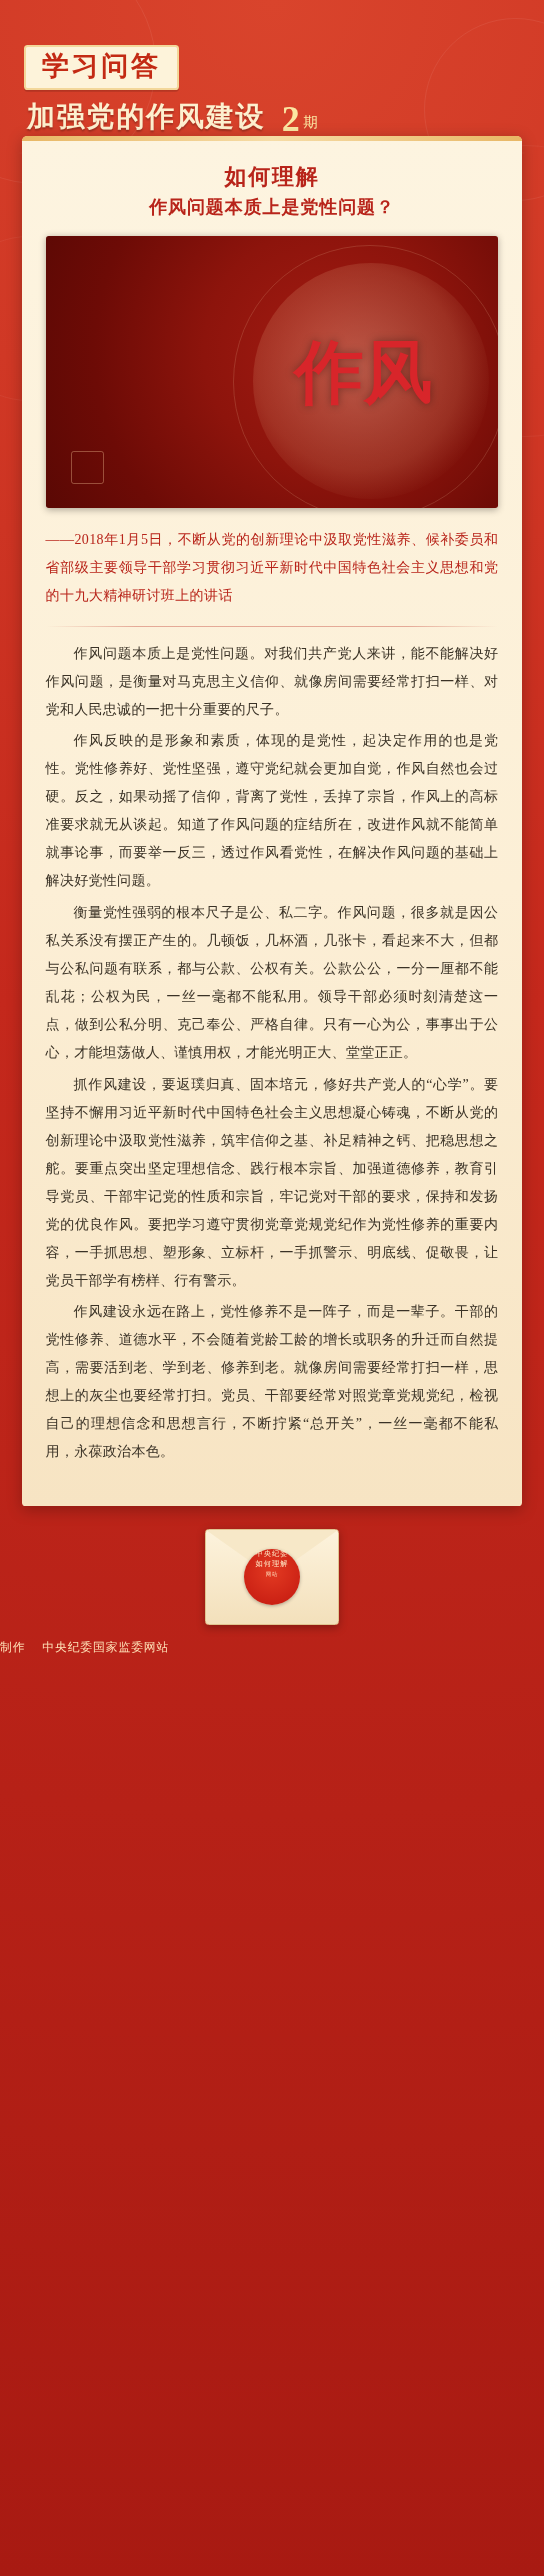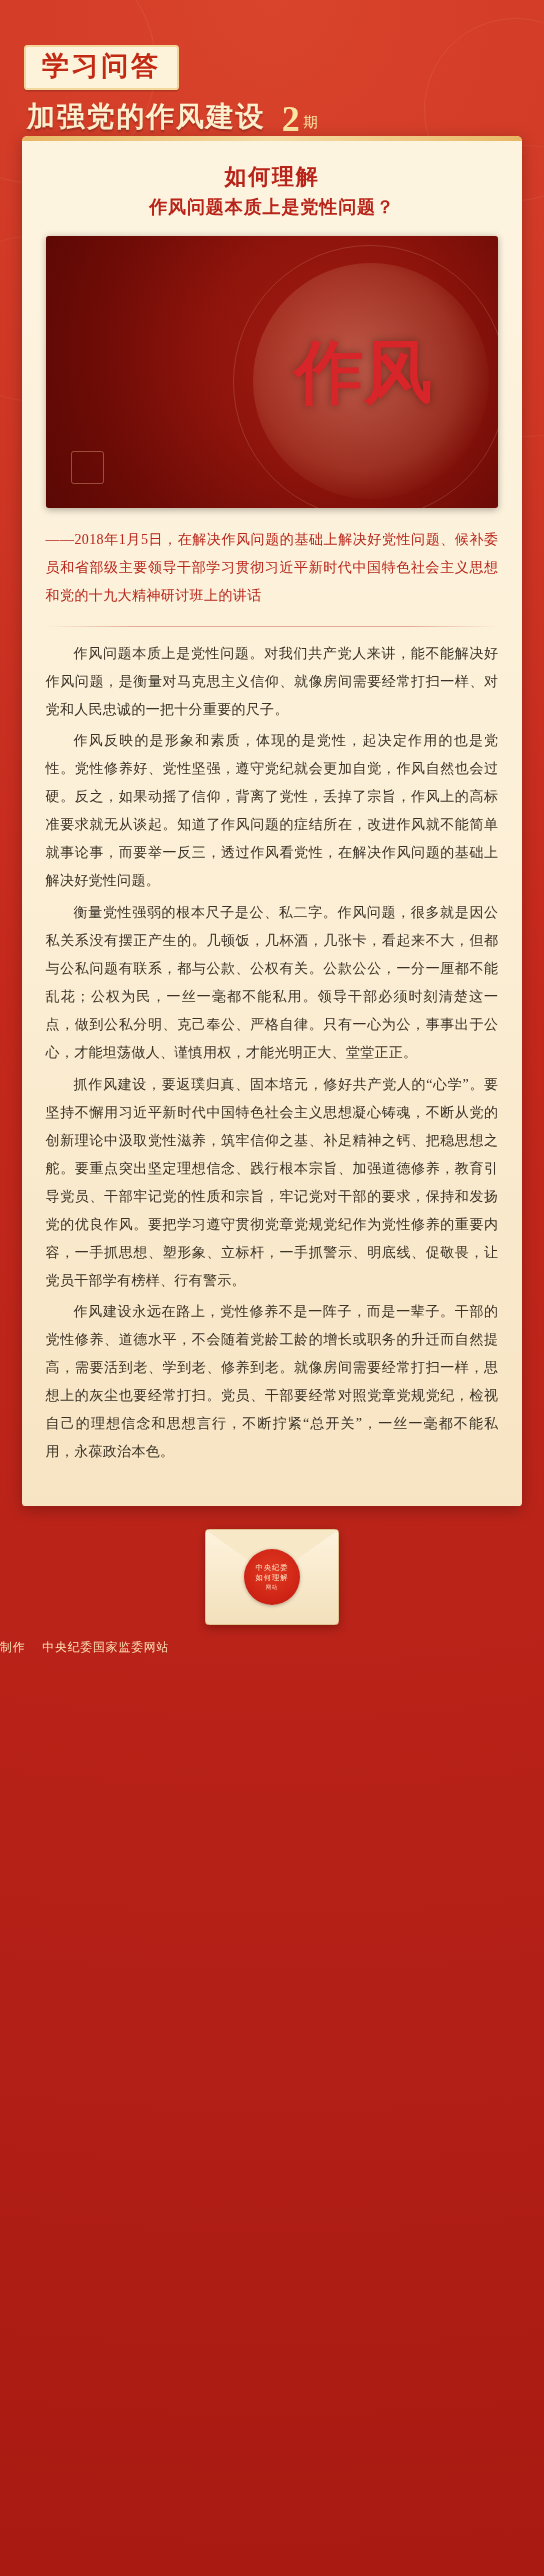--- a/index.html
+++ b/index.html
@@ -232,21 +232,21 @@
     position:absolute;
     left:50%;top:50%;
     transform:translate(-50%,-50%);
     width:56px;height:56px;
     border-radius:50%;
     background:radial-gradient(circle at 50% 40%, #e33a22, #c2180f);
     color:#ffe9c7;
     display:flex;
     flex-direction:column;
     align-items:center;
-    justify-content:center;
+    justify-content:flex-start;
     font-size:7.3px;
     line-height:1.35;
     letter-spacing:0.9px;
     text-align:center;
     box-shadow:0 0.9px 3.6px rgba(0,0,0,0.3);
     z-index:3;
   }
   .emblem .sub{font-size:5.4px;opacity:.9;margin-top:1.8px;}
   .credit{
     margin-top:14.5px;
@@ -291,21 +291,21 @@
     <div class="hero">
       <div class="glowring"></div>
       <div class="moon"></div>
       <div class="cal">
         <div class="ch">作风</div>
       </div>
       <div class="seal"></div>
     </div>
 
     <div class="quote">
-      <span class="src">——2018年1月5日，在解决作风问题的基础上解决好党性问题、候补委员和省部级主要领导干部学习贯彻习近平新时代中国特色社会主义思想和党的十九大精神研讨班上的讲话</span>
+      <span class="src">——2018年1月5日，不断从党的创新理论中汲取党性滋养、候补委员和省部级主要领导干部学习贯彻习近平新时代中国特色社会主义思想和党的十九大精神研讨班上的讲话</span>
     </div>
 
     <div class="divider"></div>
 
     <div class="body-text">
       <p>作风问题本质上是党性问题。对我们共产党人来讲，能不能解决好作风问题，是衡量对马克思主义信仰、就像房间需要经常打扫一样、对党和人民忠诚的一把十分重要的尺子。</p>
       <p>作风反映的是形象和素质，体现的是党性，起决定作用的也是党性。党性修养好、党性坚强，遵守党纪就会更加自觉，作风自然也会过硬。反之，如果动摇了信仰，背离了党性，丢掉了宗旨，作风上的高标准要求就无从谈起。知道了作风问题的症结所在，改进作风就不能简单就事论事，而要举一反三，透过作风看党性，在解决作风问题的基础上解决好党性问题。</p>
       <p>衡量党性强弱的根本尺子是公、私二字。作风问题，很多就是因公私关系没有摆正产生的。几顿饭，几杯酒，几张卡，看起来不大，但都与公私问题有联系，都与公款、公权有关。公款公公，一分一厘都不能乱花；公权为民，一丝一毫都不能私用。领导干部必须时刻清楚这一点，做到公私分明、克己奉公、严格自律。只有一心为公，事事出于公心，才能坦荡做人、谨慎用权，才能光明正大、堂堂正正。</p>
       <p>抓作风建设，要返璞归真、固本培元，修好共产党人的“心学”。要坚持不懈用习近平新时代中国特色社会主义思想凝心铸魂，不断从党的创新理论中汲取党性滋养，筑牢信仰之基、补足精神之钙、把稳思想之舵。要重点突出坚定理想信念、践行根本宗旨、加强道德修养，教育引导党员、干部牢记党的性质和宗旨，牢记党对干部的要求，保持和发扬党的优良作风。要把学习遵守贯彻党章党规党纪作为党性修养的重要内容，一手抓思想、塑形象、立标杆，一手抓警示、明底线、促敬畏，让党员干部学有榜样、行有警示。</p>
       <p>作风建设永远在路上，党性修养不是一阵子，而是一辈子。干部的党性修养、道德水平，不会随着党龄工龄的增长或职务的升迁而自然提高，需要活到老、学到老、修养到老。就像房间需要经常打扫一样，思想上的灰尘也要经常打扫。党员、干部要经常对照党章党规党纪，检视自己的理想信念和思想言行，不断拧紧“总开关”，一丝一毫都不能私用，永葆政治本色。</p>

